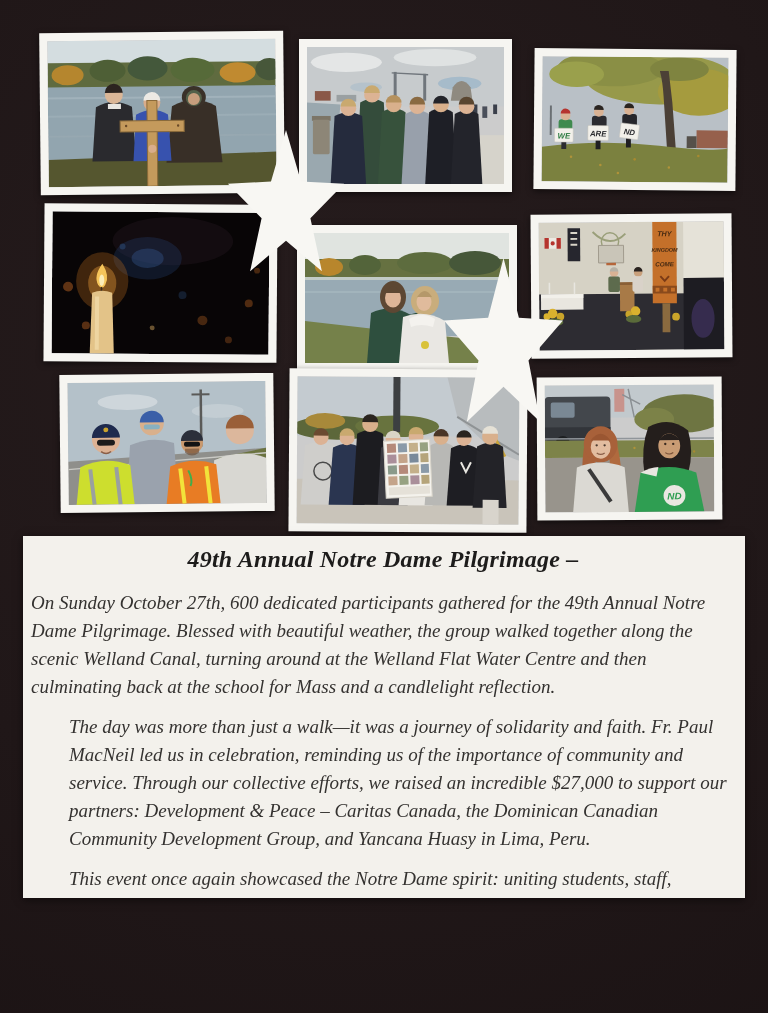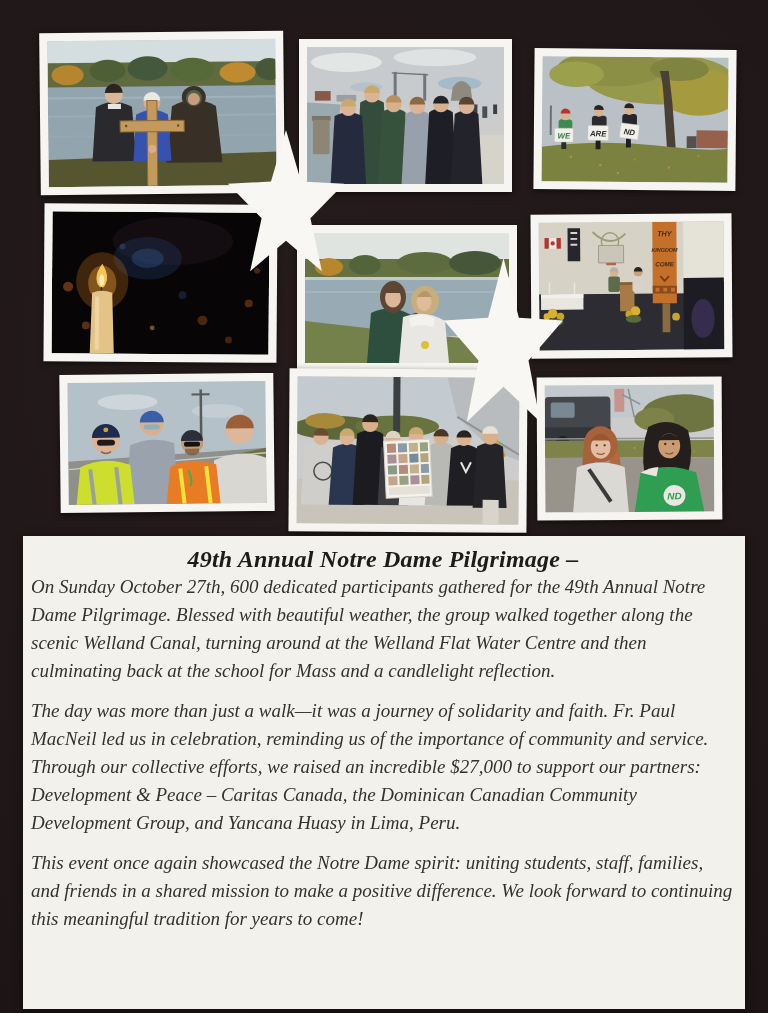--- a/index.html
+++ b/index.html
@@ -11,33 +11,33 @@
   }
   .photo{
     position:absolute;background:#f6f5f1;box-sizing:border-box;padding:8px;
     box-shadow:0 2px 6px rgba(0,0,0,.55);z-index:1;
   }
   .photo .img{width:100%;height:100%;overflow:hidden;position:relative;background:#ccc;}
   .photo svg{display:block;width:100%;height:100%;}
   .star{position:absolute;z-index:5;}
   .star svg{display:block;width:100%;height:100%;}
   .card{
-    position:absolute;left:23px;top:536px;width:722px;height:473px;z-index:3;
+    position:absolute;left:23px;top:536px;width:722px;height:362px;z-index:3;
     background:#f3f1ec;box-sizing:border-box;padding:9px 10px 0 8px;
     color:#2f2d2b;overflow:hidden;box-shadow:0 2px 8px rgba(0,0,0,.5);
   }
   .title{
     text-align:center;font-weight:bold;font-size:24px;line-height:28px;
     color:#1d1c1b;letter-spacing:.2px;
   }
   .card p{
     margin:0;font-size:19px;line-height:28px;text-align:left;color:#343230;
   }
-  .card p.first{}
-  .card p.next{margin-top:12px;}
+  .card p.first{margin-top:16px;}
+  .card p.next{margin-top:12px;margin-left:38px;}
 </style>
 </head>
 <body>
 
 <div class="page">
 
   <div class="photo" style="left:40px;top:32px;width:244px;height:162px;transform:rotate(-0.6deg);">
     <div class="img">
       <svg viewBox="0 0 228 145" preserveAspectRatio="none">
         <rect width="228" height="46" fill="#d4dde0"></rect>

